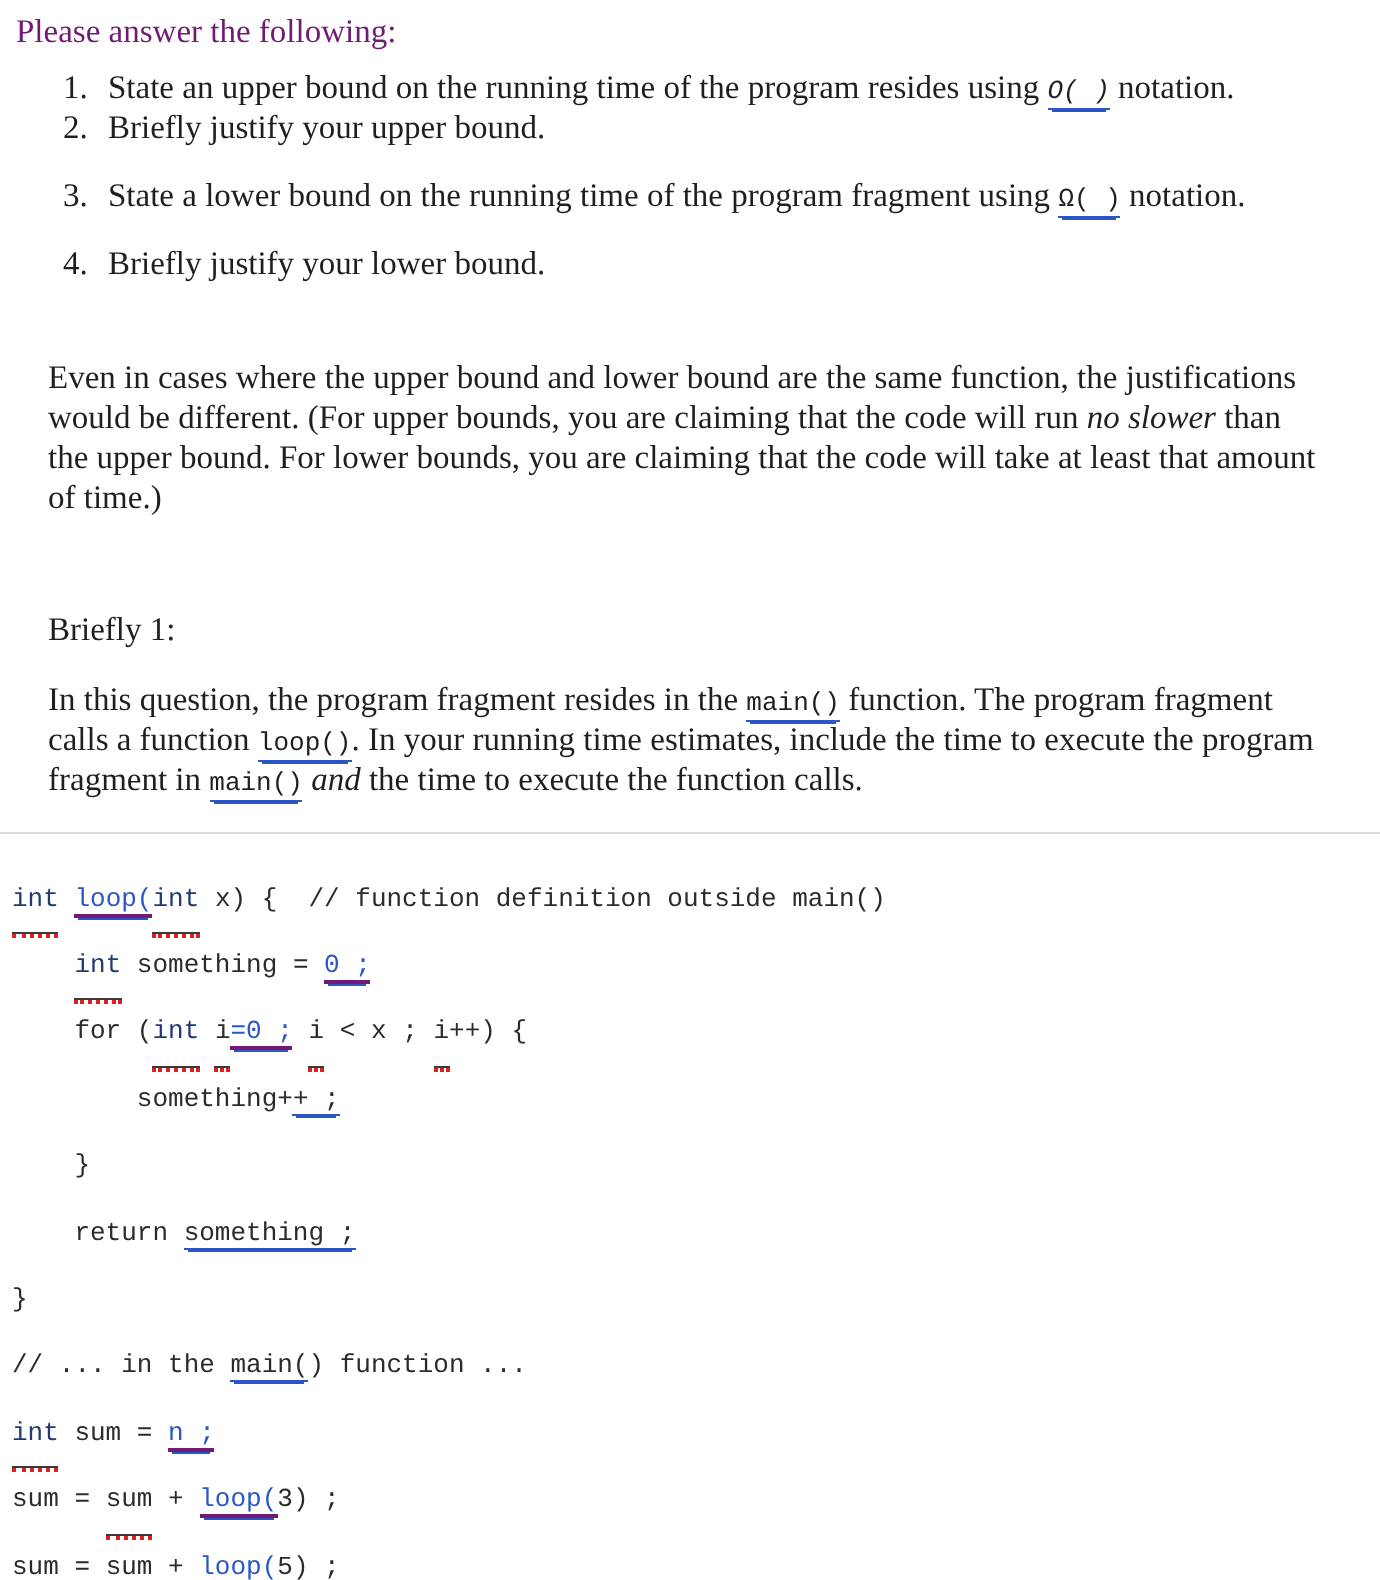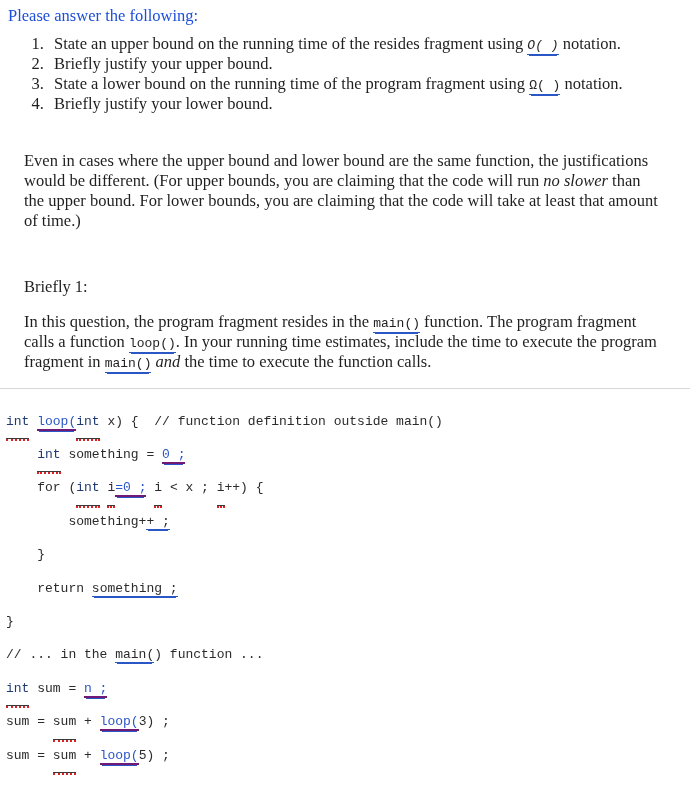--- a/index.html
+++ b/index.html
@@ -15,35 +15,35 @@
 
   .page { width: 690px; height: 790px; position: relative; }
 
   
   .prose { padding: 6px 10px 0 8px; }
 
   .lead {
     font-size: 16.5px;
     line-height: 1.22;
     margin: 0 0 8px 0;
-    color: #1d4ed8;
+    color: #701a75;
   }
 
   ol.qlist {
     margin: 0 0 0 0;
     padding-left: 40px;
     font-size: 16.5px;
     line-height: 1.20;
   }
   ol.qlist li {
     margin: 0 0 0 0;
     padding-left: 6px;
   }
-  ol.qlist li.gap-after { }
-  ol.qlist li.gap-before { }
+  ol.qlist li.gap-after { margin-bottom: 14px; }
+  ol.qlist li.gap-before { margin-top: 14px; }
 
   .para {
     font-size: 16.5px;
     line-height: 1.20;
     margin: 16px;
     color: #1f1f1f;
   }
   .block-spacer-lg { height: 22px; }
   .block-spacer-md { height: 14px; }
 
@@ -134,21 +134,21 @@
 <body>
 
 <div class="page">
 
   <div class="prose">
 
     <p class="lead">Please answer the following:</p>
 
     <ol class="qlist">
       <li>
-        <span>State an upper bound on the running time of the resides fragment using </span><span class="mono ital-dbl">O( )</span><span> notation.</span>
+        <span>State an upper bound on the running time of the program resides using </span><span class="mono ital-dbl">O( )</span><span> notation.</span>
       </li>
       <li class="gap-after">
         <span>Briefly justify your upper bound.</span>
       </li>
       <li>
         <span>State a lower bound on the running time of the program fragment using </span><span class="mono dbl">Ω( )</span><span> notation.</span>
       </li>
       <li class="gap-before">
         <span>Briefly justify your lower bound.</span>
       </li>

